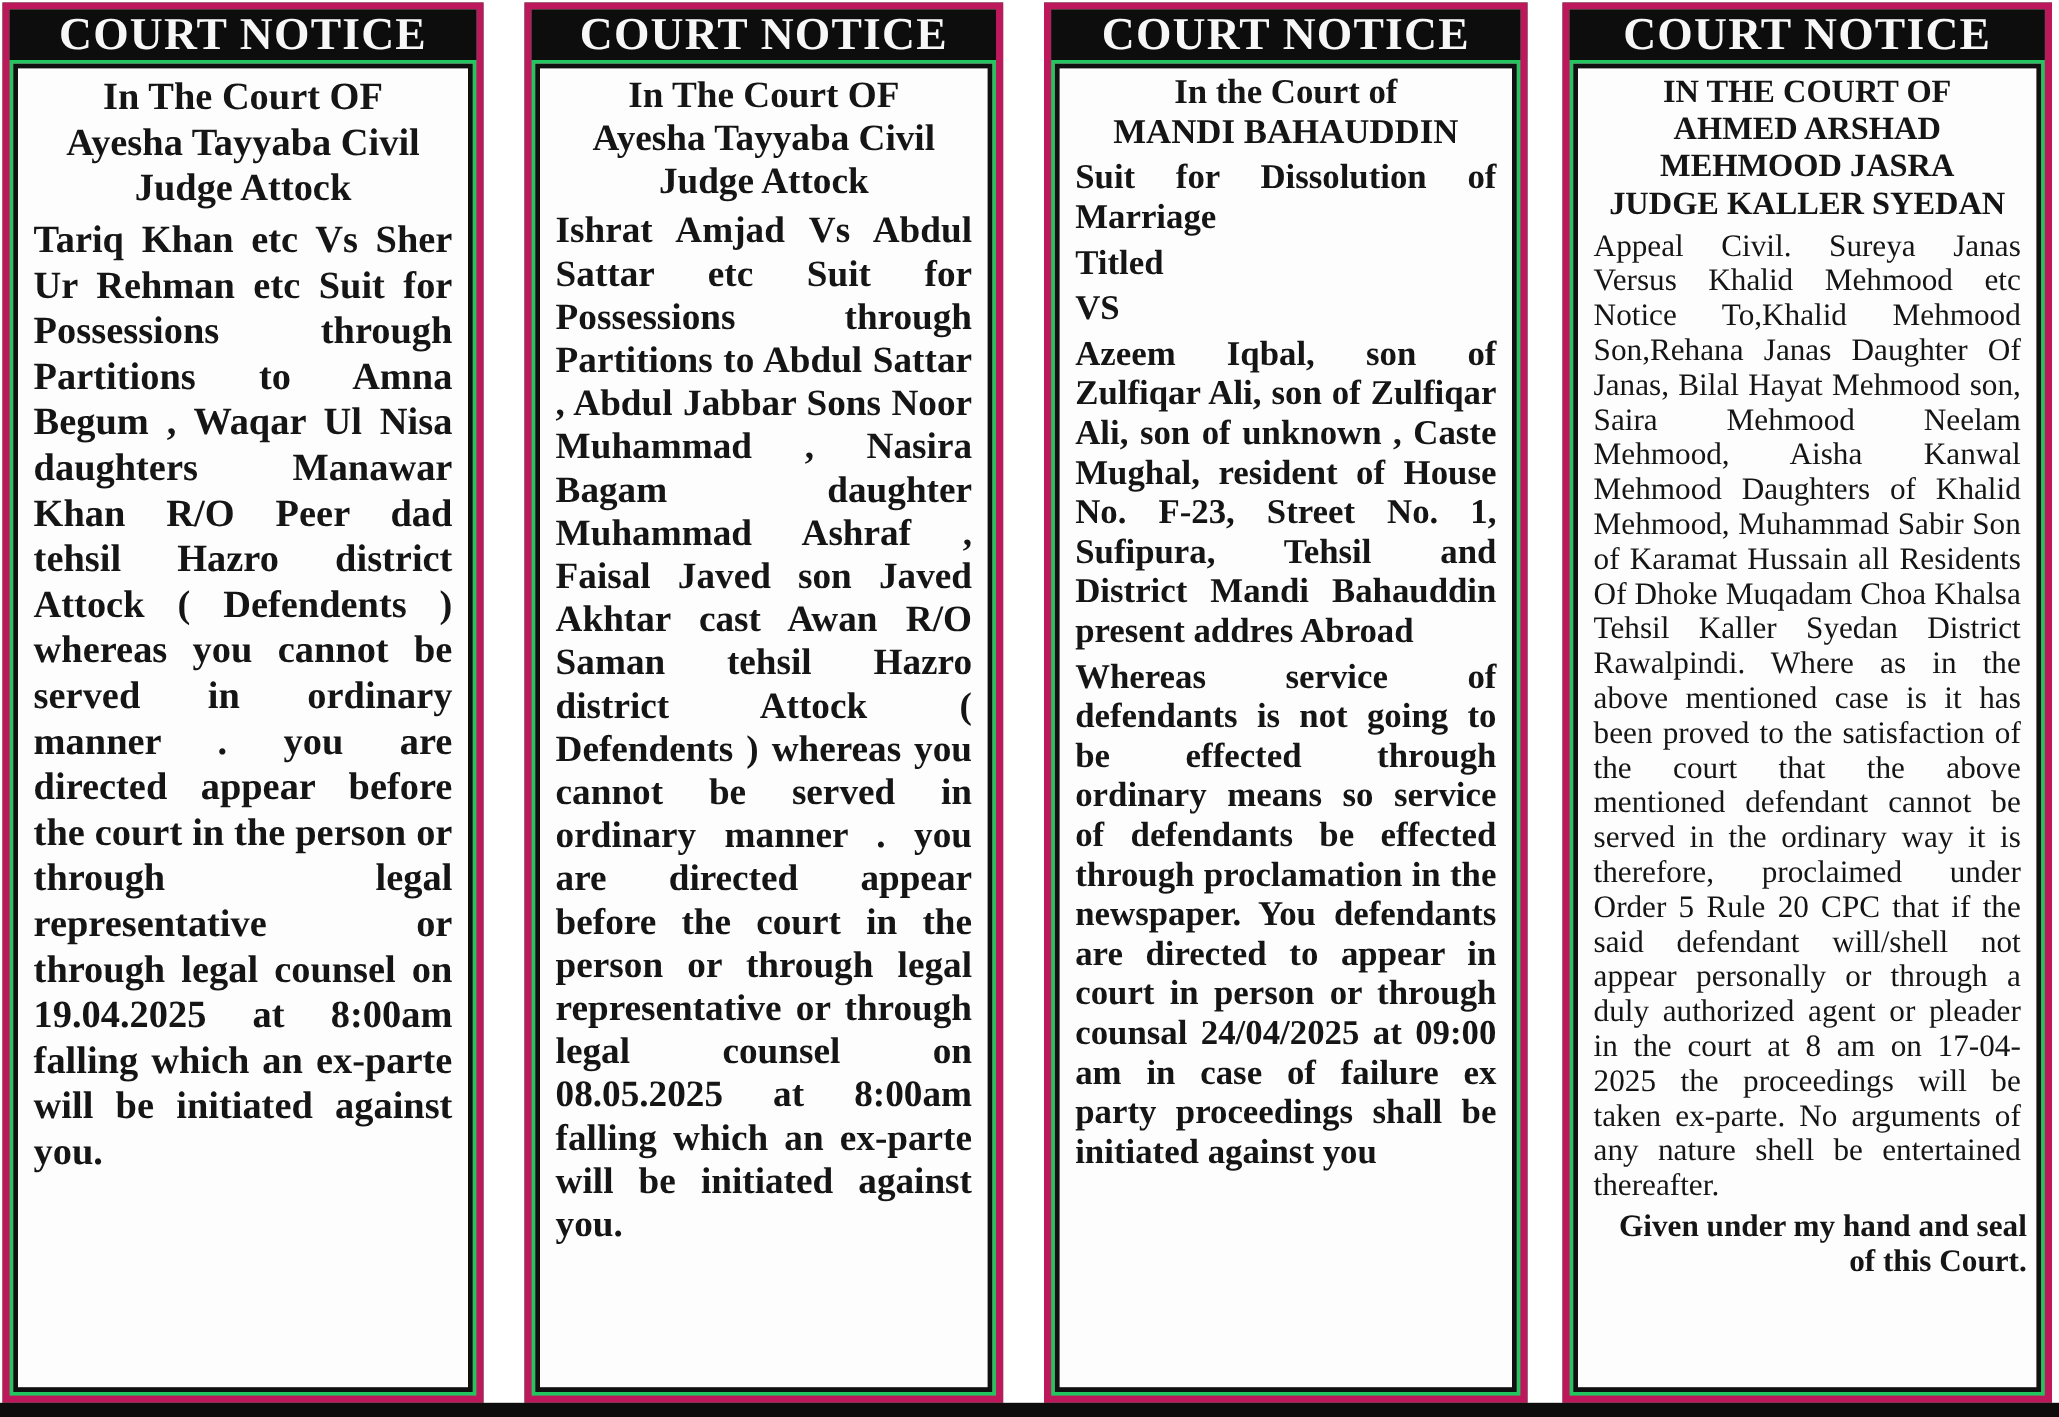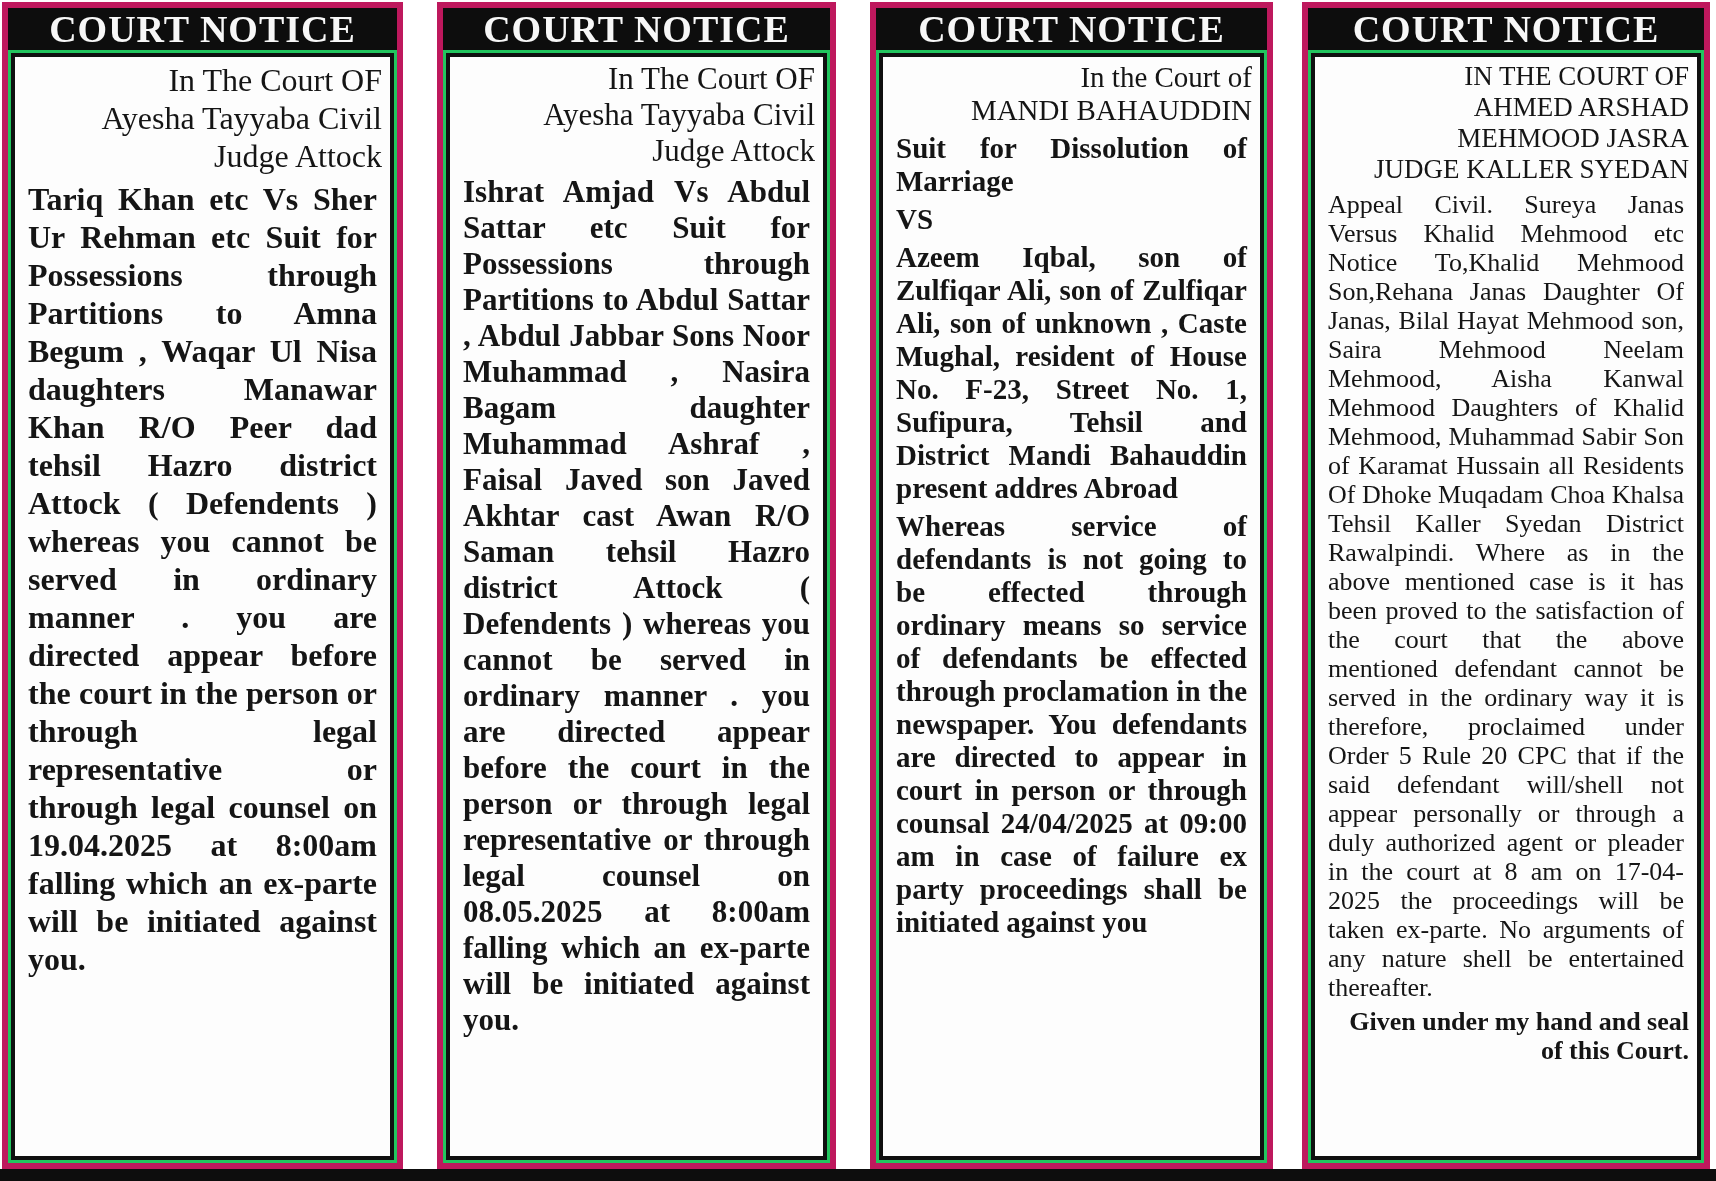--- a/index.html
+++ b/index.html
@@ -17,21 +17,21 @@
   .bar {
     flex:0 0 auto; background:#0d0d0d; color:#f7f7f7;
     text-align:center; font-weight:bold; font-size:38px;
     height:42px; line-height:42px; letter-spacing:1px; white-space:nowrap;
     overflow:hidden;
   }
   .inner {
     flex:1 1 auto; border:4px solid #101010; margin:3px;
     padding:4px 8px 0 8px; overflow:hidden; background:#fdfdfd;
   }
-  .court-head { text-align:right; font-weight:normal; }
+  .court-head { text-align:center; font-weight:bold; }
   .court-head div { white-space:nowrap; }
   .para { margin:5px; text-align:justify; font-weight:bold; }
   .closing { margin:0; font-weight:bold; text-align:right; }
 
   .n1 { left:2px;    width:401px; }
   .n1 .inner { font-size:32px; line-height:38px; }
   .n2 { left:437px;  width:399px; }
   .n2 .inner { font-size:31px; line-height:36px; }
   .n3 { left:870px;  width:403px; }
   .n3 .inner { font-size:29px; line-height:33px; }
@@ -81,20 +81,21 @@
   <section class="notice n3">
     <header class="bar">
       <span>COURT NOTICE</span>
     </header>
     <div class="inner">
       <div class="court-head">
         <div>In the Court of</div>
         <div>MANDI BAHAUDDIN</div>
       </div>
       <p class="para">Suit for Dissolution of Marriage</p>
+      <p class="para">Titled</p>
       <p class="para">VS</p>
       <p class="para">Azeem Iqbal, son of Zulfiqar Ali, son of Zulfiqar Ali, son of unknown , Caste Mughal, resident of House No. F-23, Street No. 1, Sufipura, Tehsil and District Mandi Bahauddin present addres Abroad</p>
       <p class="para">Whereas service of defendants is not going to be effected through ordinary means so service of defendants  be effected through proclamation in the newspaper. You defendants are directed to appear in court in person or through counsal 24/04/2025 at 09:00 am in case of failure ex party proceedings shall be initiated against you</p>
     </div>
   </section>
 
   <section class="notice n4">
     <header class="bar">
       <span>COURT NOTICE</span>
     </header>

